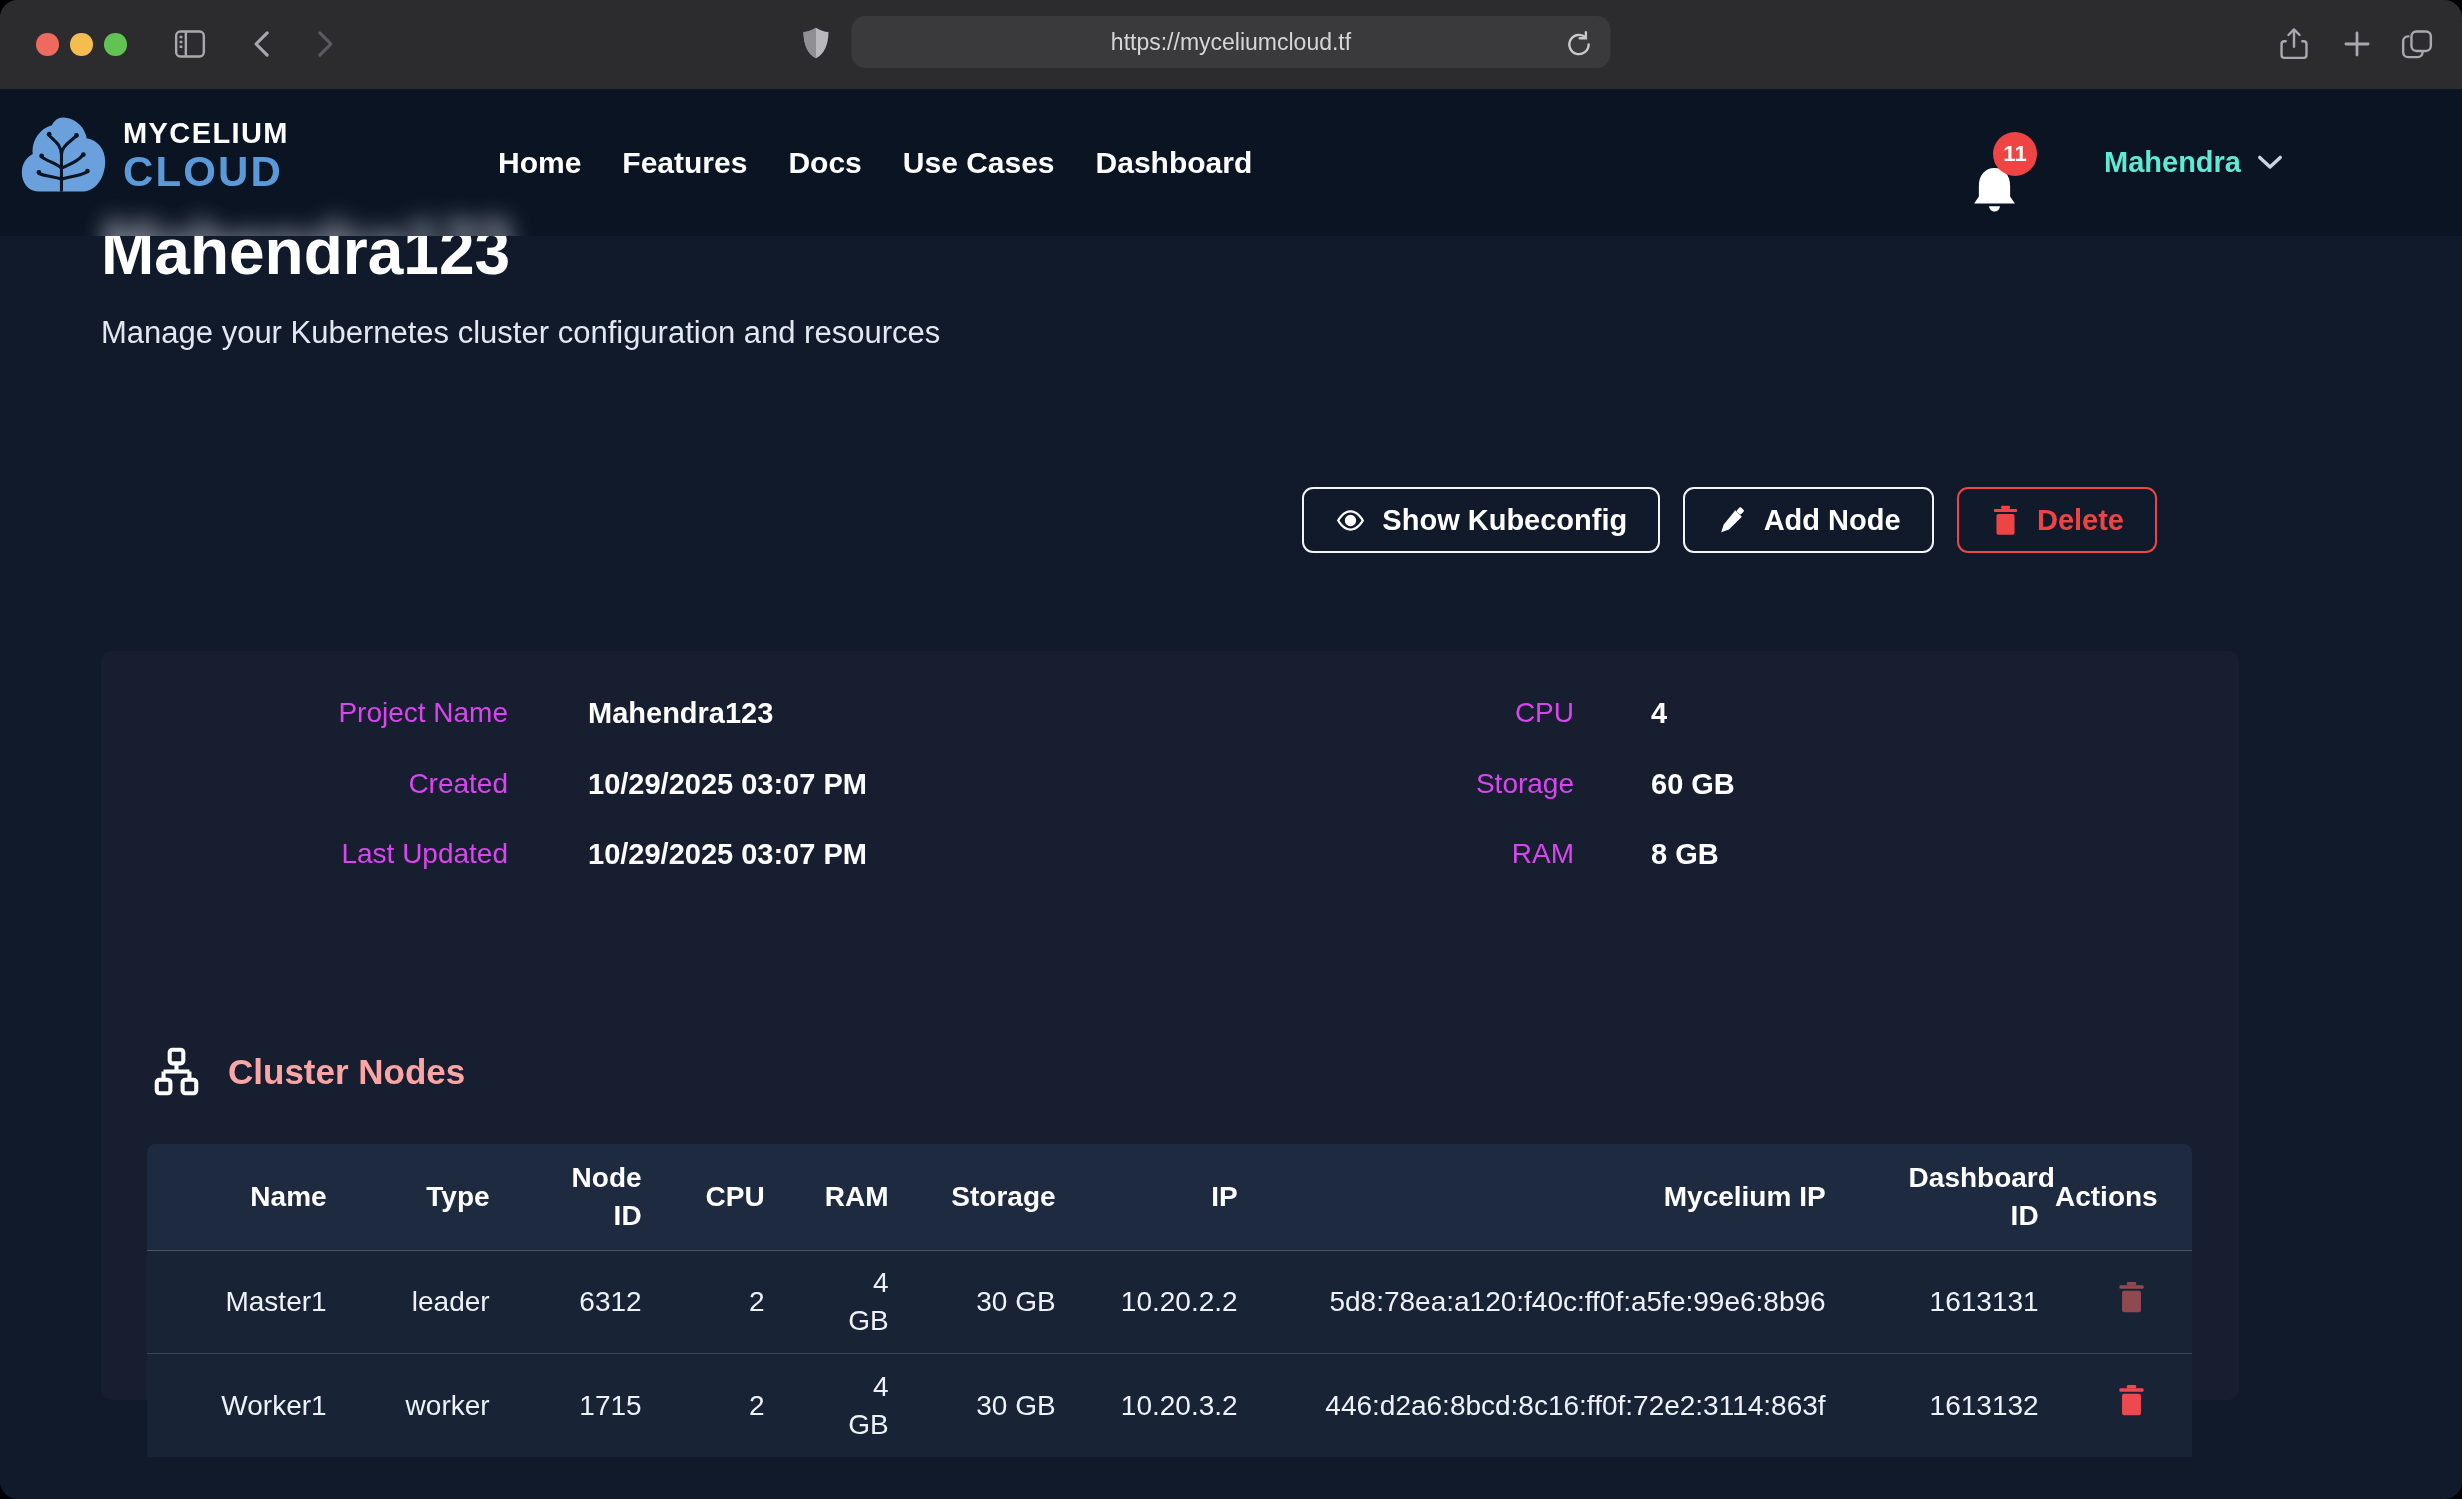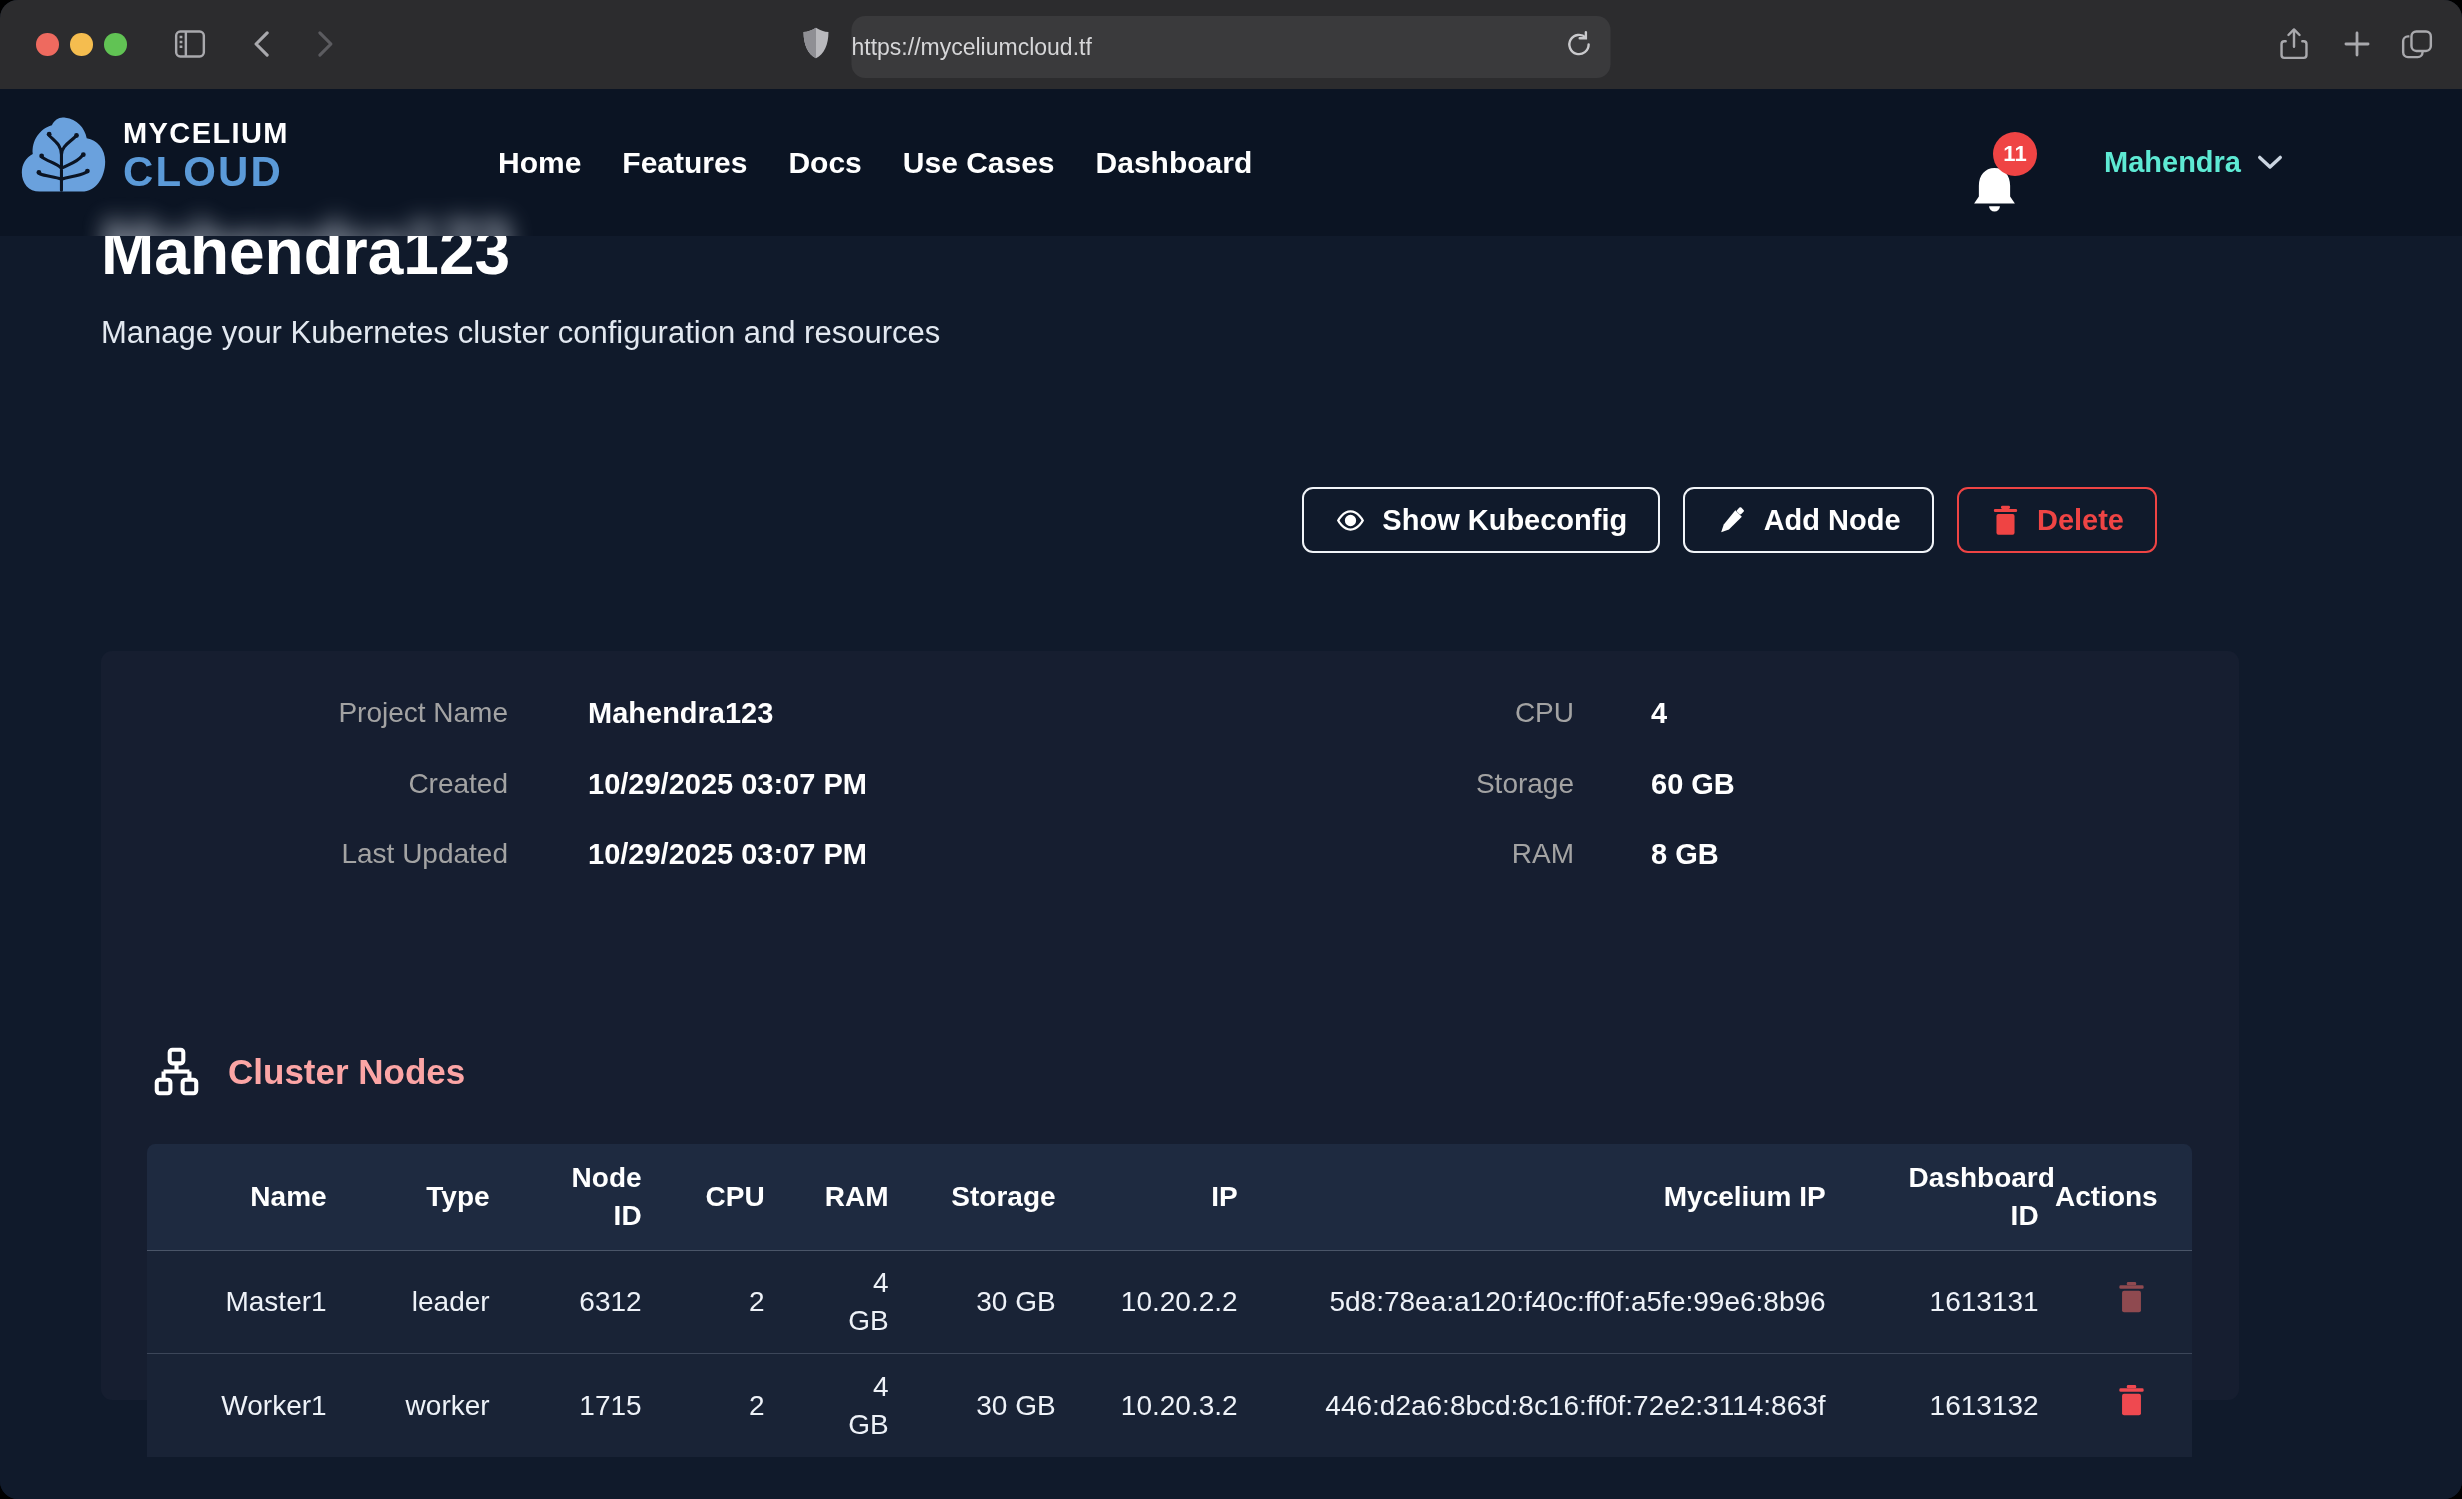--- a/index.html
+++ b/index.html
@@ -11,22 +11,22 @@
   .chrome { position:relative; height:89px; background:#2c2c2e; }
   .traffic { position:absolute; top:33px; left:36px; display:flex; gap:11.6px; }
   .light { width:22.6px; height:22.6px; border-radius:50%; }
   .light.red { background:#ee6a5f; } .light.yellow { background:#f5bd4f; } .light.green { background:#61c354; }
   .chrome-icon { position:absolute; top:26px; width:36px; height:36px; color:#a9a9ad; }
   .chrome-icon svg { width:100%; height:100%; }
   .sidebar-toggle { left:172px; }
   .nav-back { left:245px; }
   .nav-fwd { left:306px; color:#5c5c60; }
   .shield { left:798px; top:24.6px; }
-  .urlbar { position:absolute; top:16.4px; left:50%; transform:translateX(-50%); width:759px; height:62px;
-            background:#3a3a3c; border-radius:13.7px; display:flex; align-items:center; justify-content:flex-start; }
+  .urlbar { position:absolute; top:16.4px; left:50%; transform:translateX(-50%); width:759px; height:52px;
+            background:#3a3a3c; border-radius:13.7px; display:flex; align-items:center; justify-content:center; }
   .urlbar .url-text { color:#d6d6d8; font-size:23px; }
   .reload { position:absolute; right:15px; top:11.6px; width:33px; height:33px; color:#c9c9cc; }
   .reload svg { width:100%; height:100%; }
   .share { left:2276px; } .newtab { left:2339px; } .tabs { left:2399px; }
 
   
   .navbar { position:relative; height:147px; background:#0b1423; overflow:hidden; }
   .brand { position:absolute; left:19px; top:26px; display:flex; align-items:center; gap:15px; }
   .brand svg.cloud { width:89px; height:82px; }
   .brand-text { display:flex; flex-direction:column; line-height:1; }
@@ -52,21 +52,21 @@
 
   .btn-row { position:absolute; top:398px; right:305px; display:flex; gap:23px; z-index:1; }
   .btn { height:66px; border-radius:11px; border:2.1px solid #f1f4f8; background:transparent; display:flex;
          align-items:center; gap:16.4px; padding:0 31px; color:#ffffff; font-size:29px; font-weight:bold; cursor:pointer; }
   .btn svg { width:31px; height:31px; }
   .btn.danger { border-color:#ef4444; color:#ef4444; }
 
   .panel { position:absolute; left:101px; top:562px; width:2138px; height:749px; background:#161e30; border-radius:11px; z-index:1; }
 
   .info-grid { position:absolute; top:46px; left:0; right:0; }
-  .info-label { position:absolute; text-align:right; color:#a3a3a3; font-size:28px; }
+  .info-label { position:absolute; text-align:right; color:#d946ef; font-size:28px; }
   .info-value { position:absolute; color:#ffffff; font-size:29px; font-weight:600; }
   .lab-l { left:0; width:407px; }  .val-l { left:487px; }
   .lab-r { left:1066px; width:407px; } .val-r { left:1550px; }
   .r0 { top:0; } .r1 { top:71px; } .r2 { top:141px; }
 
   .nodes-heading { position:absolute; left:53px; top:396px; display:flex; align-items:center; gap:29px; }
   .nodes-heading svg { width:45px; height:49px; color:#ffffff; }
   .nodes-title { color:#fca5a5; font-size:35px; font-weight:bold; }
 
   .table { position:absolute; left:46px; top:493px; width:2045px; border-radius:8.2px 8.2px 0 0; overflow:hidden; }

